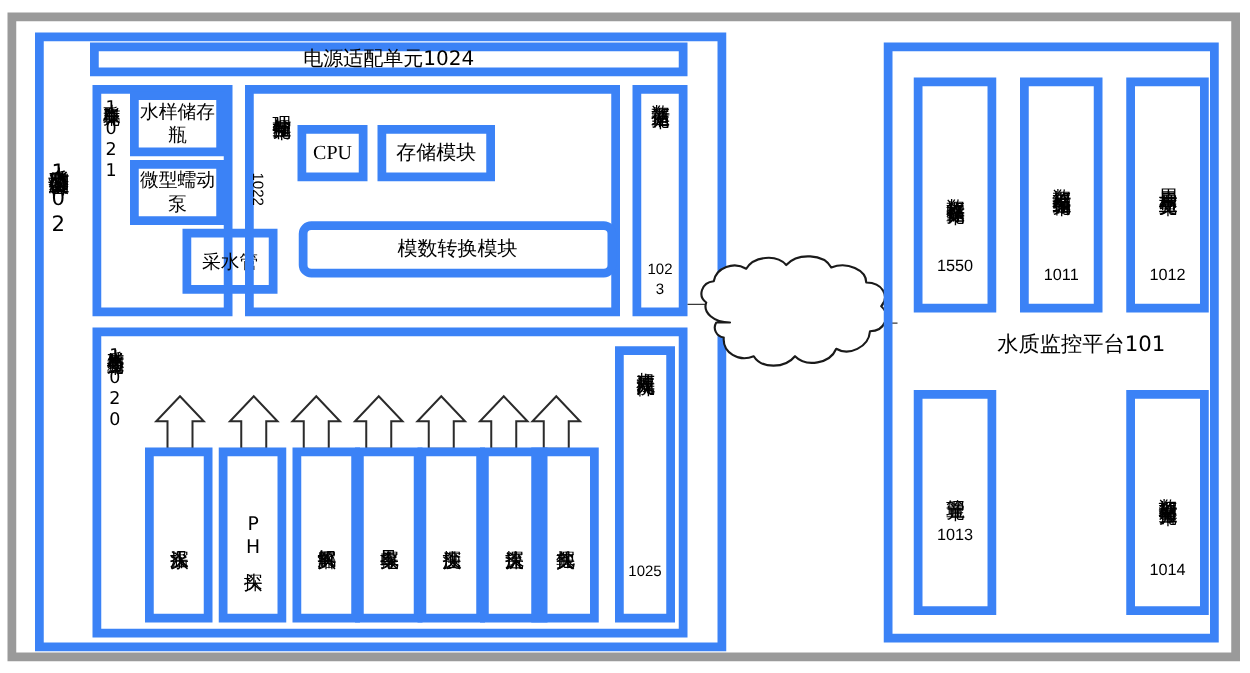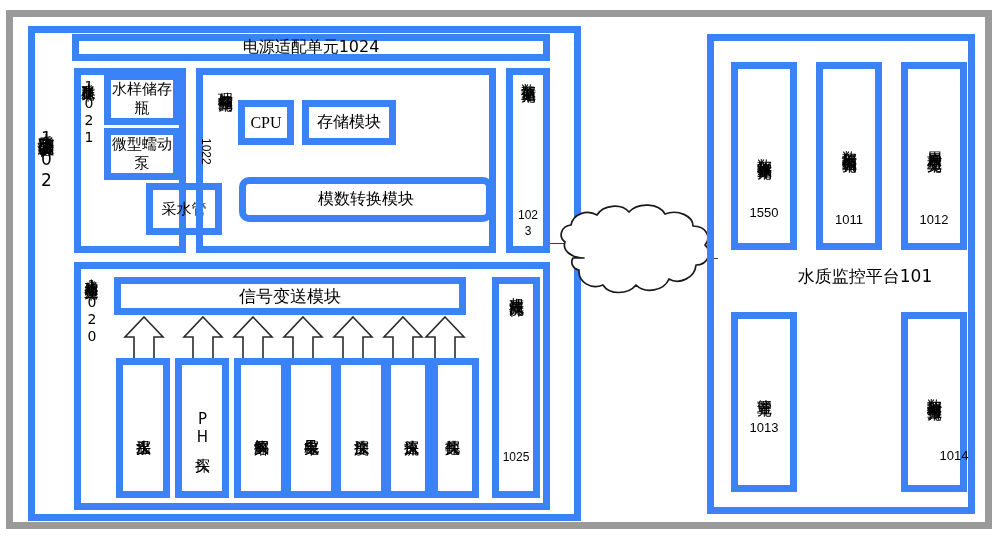--- a/index.html
+++ b/index.html
@@ -71,23 +71,20 @@
   </div>
 
   <div class="bx" style="left:506px;top:68px;width:44px;height:185px;"></div>
   <div class="lbl vtxt cjk f15" style="left:516px;top:72px;width:24px;height:138px;justify-content:flex-start;">数据通信单元</div>
   <div class="lbl f12" style="left:506px;top:208px;width:44px;height:16px;">102</div>
   <div class="lbl f12" style="left:506px;top:224px;width:44px;height:16px;">3</div>
 
   <div class="bx" style="left:74px;top:262px;width:476px;height:248px;"></div>
   <div class="lbl vtxt cjk f14" style="left:80px;top:268px;width:22px;height:238px;justify-content:flex-start;">水质感知与变送单元1020</div>
 
-  <div class="bx ctr cjk f17" style="left:114px;top:277px;width:352px;height:38px;">
-    <span>信号变送模块</span>
-  </div>
 
   <svg class="arrow" style="left:124px;top:316px;" width="40" height="44" viewBox="0 0 40 44">
     <path d="M20 1 L39 21 L30 21 L30 43 L10 43 L10 21 L1 21 Z" fill="#ffffff" stroke="#2b2b2b" stroke-width="1.6"></path>
   </svg>
   <svg class="arrow" style="left:183px;top:316px;" width="40" height="44" viewBox="0 0 40 44">
     <path d="M20 1 L39 21 L30 21 L30 43 L10 43 L10 21 L1 21 Z" fill="#ffffff" stroke="#2b2b2b" stroke-width="1.6"></path>
   </svg>
   <svg class="arrow" style="left:233px;top:316px;" width="40" height="44" viewBox="0 0 40 44">
     <path d="M20 1 L39 21 L30 21 L30 43 L10 43 L10 21 L1 21 Z" fill="#ffffff" stroke="#2b2b2b" stroke-width="1.6"></path>
   </svg>
@@ -167,15 +164,15 @@
   <div class="lbl f13" style="left:901px;top:212px;width:66px;height:16px;">1012</div>
 
   <div class="lbl ctr cjk f17" style="left:707px;top:265px;width:268px;height:24px;margin-left:24px;">水质监控平台101</div>
 
   <div class="bx" style="left:731px;top:312px;width:66px;height:180px;"></div>
   <div class="lbl vtxt cjk f15" style="left:738px;top:365px;width:52px;height:50px;">管理单元</div>
   <div class="lbl f13" style="left:731px;top:420px;width:66px;height:16px;">1013</div>
 
   <div class="bx" style="left:901px;top:312px;width:66px;height:180px;"></div>
   <div class="lbl vtxt cjk f15" style="left:907px;top:330px;width:54px;height:122px;">数据处理与报警单元</div>
-  <div class="lbl f13" style="left:921px;top:448px;width:66px;height:16px;">1014</div>
+  <div class="lbl f13" style="left:901px;top:448px;width:66px;height:16px;">1014</div>
 
 </div>
 
 </body></html>

